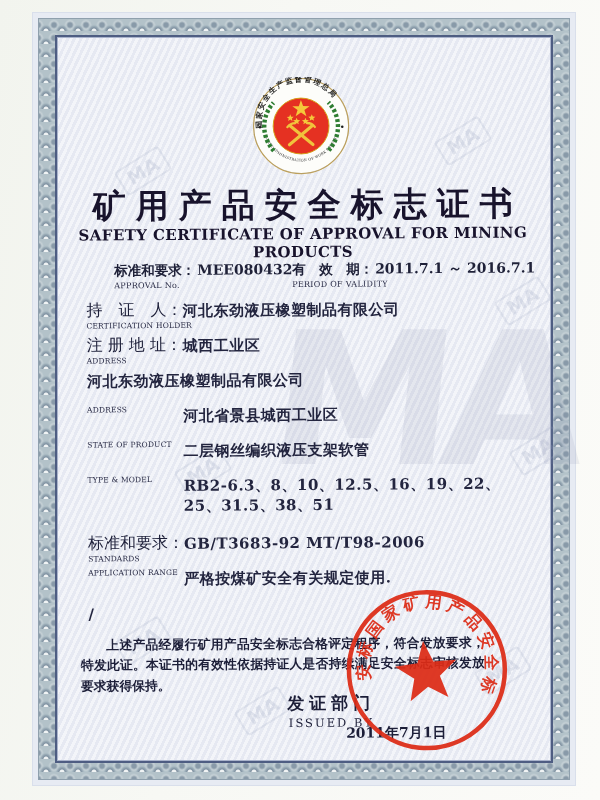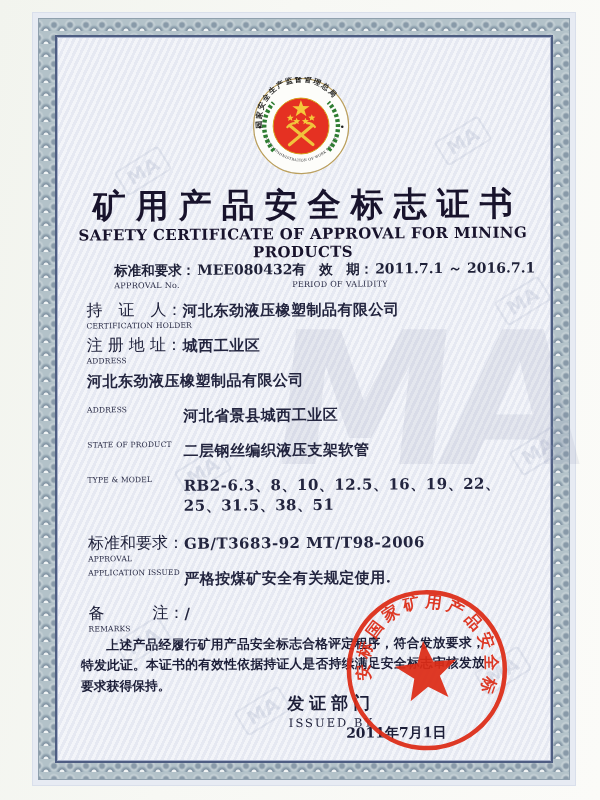--- a/index.html
+++ b/index.html
@@ -158,35 +158,31 @@
           </div>
           <div class="row">
             <div class="lab">
                 <div class="en">TYPE &amp; MODEL</div>
               </div>
             <div class="val">RB2-6.3、8、10、12.5、16、19、22、25、31.5、38、51</div>
           </div>
           <div class="row gap">
             <div class="lab">
                 <div class="zh">标准和要求：</div>
-                <div class="en">APPROVAL</div>
+                <div class="en">STANDARDS</div>
               </div>
             <div class="val">GB/T3683-92 MT/T98-2006</div>
           </div>
           <div class="row">
             <div class="lab">
-                <div class="en">APPLICATION ISSUED</div>
+                <div class="en">APPLICATION RANGE</div>
               </div>
             <div class="val">严格按煤矿安全有关规定使用.</div>
           </div>
           <div class="row">
-            <div class="lab">
-                <div class="zh">备　　　注：</div>
-                <div class="en">REMARKS</div>
-              </div>
             <div class="val">/</div>
           </div>
         </div>
 
         <p class="statement">上述产品经履行矿用产品安全标志合格评定程序，符合发放要求，特发此证。本证书的有效性依据持证人是否持续满足安全标志审核发放要求获得保持。</p>
 
         <div class="issuer">
           <div class="zh">发证部门</div>
           <div class="en">ISSUED BY</div>
         </div>

